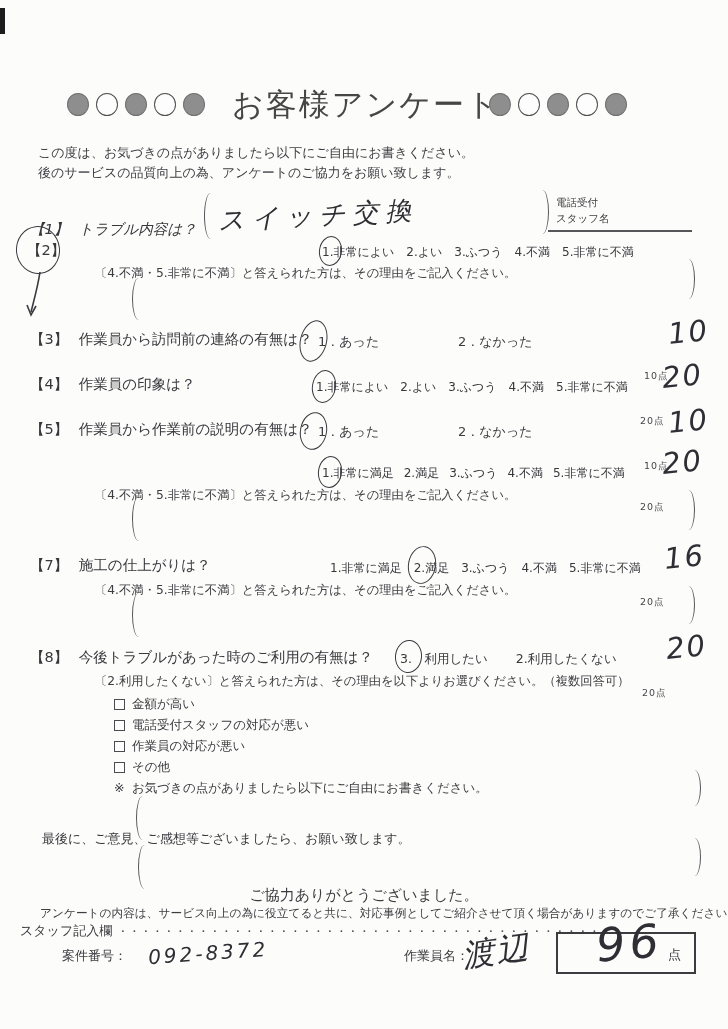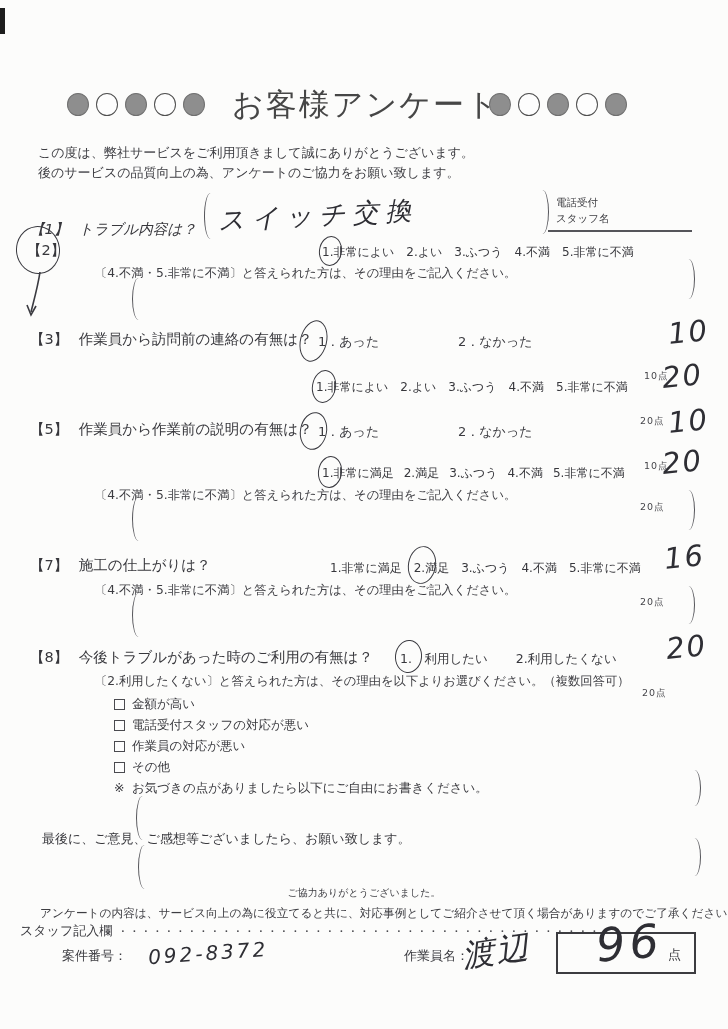--- a/index.html
+++ b/index.html
@@ -73,21 +73,21 @@
   <div class="abs title" style="left:232px; top:84px;">お客様アンケート</div>
   <div class="abs dots" style="left:489px; top:93px;">
     <div class="dot filled"></div>
     <div class="dot outline"></div>
     <div class="dot filled"></div>
     <div class="dot outline"></div>
     <div class="dot filled"></div>
   </div>
 
   <div class="abs intro" style="left:38px; top:143px;">
-    <div>この度は、弊社サービスをご利用頂きまして誠にありがとうございます。</div>
+    <div>この度は、お気づきの点がありましたら以下にご自由にお書きください。</div>
     <div>後のサービスの品質向上の為、アンケートのご協力をお願い致します。</div>
   </div>
 
   <div class="abs q-line" style="left:30px; top:220px;font-style:italic;">
     <span class="q-no">【1】</span>
     <span>トラブル内容は？</span>
   </div>
   <div class="abs paren open" style="left:204px; top:193px; height:46px;"></div>
   <div class="abs hw hw-answer" style="left:218px; top:198px;">スイッチ交換</div>
   <div class="abs paren close" style="left:536px; top:190px; height:44px;"></div>
@@ -118,20 +118,24 @@
   <div class="abs q-line" style="left:30px; top:330px;">
     <span class="q-no">【3】</span>
     <span>作業員から訪問前の連絡の有無は？</span>
   </div>
   <div class="abs opt2" style="left:318px; top:333px;">1．あった</div>
   <div class="abs opt2" style="left:458px; top:333px;">2．なかった</div>
   <div class="abs circle-mark" style="left:300px; top:320px; width:27px; height:42px; transform:rotate(14deg);"></div>
   <div class="abs pts" style="left:644px; top:334px;">10点</div>
   <div class="abs hw hw-score" style="left:668px; top:315px;">10</div>
 
+  <div class="abs q-line" style="left:30px; top:375px;">
+    <span class="q-no">【4】</span>
+    <span>作業員の印象は？</span>
+  </div>
   <div class="abs opts g12" style="left:316px; top:379px;">
     <span>1.非常によい</span>
     <span>2.よい</span>
     <span>3.ふつう</span>
     <span>4.不満</span>
     <span>5.非常に不満</span>
   </div>
   <div class="abs circle-mark" style="left:312px; top:370px; width:24px; height:33px; transform:rotate(10deg);"></div>
   <div class="abs pts" style="left:640px; top:379px;">20点</div>
   <div class="abs hw hw-score" style="left:662px; top:359px;">20</div>
@@ -176,21 +180,21 @@
   <div class="abs hw hw-score" style="left:664px; top:540px;">16</div>
   <div class="abs note" style="left:95px; top:582px;">〔4.不満・5.非常に不満〕と答えられた方は、その理由をご記入ください。</div>
   <div class="abs paren open" style="left:132px; top:593px; height:44px;"></div>
   <div class="abs paren close" style="left:682px; top:586px; height:38px;"></div>
 
   <div class="abs q-line" style="left:30px; top:648px;">
     <span class="q-no">【8】</span>
     <span>今後トラブルがあった時のご利用の有無は？</span>
   </div>
   <div class="abs opts" style="left:400px; top:651px; font-size:12.5px;">
-    <span style="margin-right:28px;">1.　利用したい</span>
+    <span style="margin-right:28px;">3.　利用したい</span>
     <span>2.利用したくない</span>
   </div>
   <div class="abs circle-mark" style="left:395px; top:640px; width:27px; height:33px; transform:rotate(6deg);"></div>
   <div class="abs pts" style="left:642px; top:651px;">20点</div>
   <div class="abs hw hw-score" style="left:666px; top:630px;">20</div>
   <div class="abs note" style="left:95px; top:673px;">〔2.利用したくない〕と答えられた方は、その理由を以下よりお選びください。（複数回答可）</div>
 
   <div class="abs checkbox" style="left:114px; top:699px;"></div>
   <div class="abs cb-label" style="left:132px; top:696px;">金額が高い</div>
   <div class="abs checkbox" style="left:114px; top:720px;"></div>
@@ -202,21 +206,21 @@
 
   <div class="abs cb-label" style="left:114px; top:764px; top:780px;">※</div>
   <div class="abs cb-label" style="left:132px; top:780px;">お気づきの点がありましたら以下にご自由にお書きください。</div>
   <div class="abs paren open" style="left:136px; top:796px; height:44px;"></div>
   <div class="abs paren close" style="left:688px; top:770px; height:36px;"></div>
 
   <div class="abs q-line" style="left:42px; top:830px; font-size:13px;">最後に、ご意見、ご感想等ございましたら、お願い致します。</div>
   <div class="abs paren open" style="left:138px; top:845px; height:44px;"></div>
   <div class="abs paren close" style="left:688px; top:838px; height:38px;"></div>
 
-  <div class="abs center" style="top:886px; font-size:10px;">ご協力ありがとうございました。</div>
+  <div class="abs center" style="top:886px; font-size:15px;">ご協力ありがとうございました。</div>
   <div class="abs small-txt" style="left:40px; top:906px;">アンケートの内容は、サービス向上の為に役立てると共に、対応事例としてご紹介させて頂く場合がありますのでご了承ください。</div>
 
   <div class="abs" style="left:20px; top:920px; white-space:nowrap;">
     <span style="font-size:13px; color:#3a3a3f;">スタッフ記入欄</span>
     <span class="dots-line">・・・・・・・・・・・・・・・・・・・・・・・・・・・・・・・・・・・・・・・・・・・・</span>
   </div>
 
   <div class="abs" style="left:62px; top:947px; font-size:13px;">案件番号：</div>
   <div class="abs hw hw-case" style="left:148px; top:941px;">092-8372</div>
 

